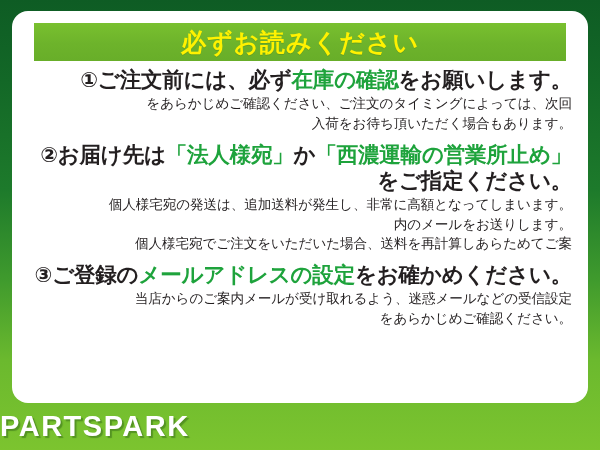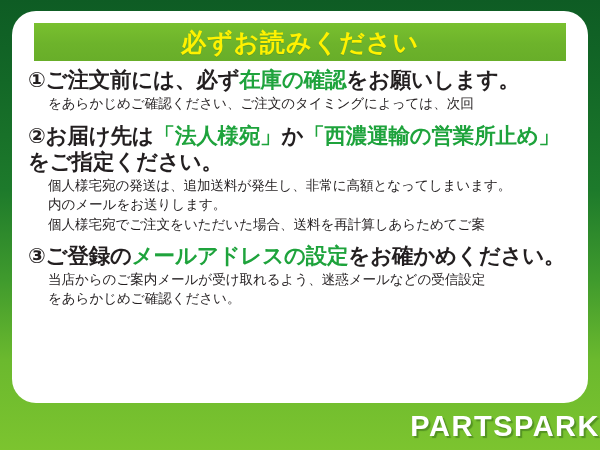--- a/index.html
+++ b/index.html
@@ -31,22 +31,23 @@
 
   
   #card {
     position: absolute;
     left: 12px;
     top: 11px;
     width: 576px;
     height: 392px;
     box-sizing: border-box;
     background: #ffffff;
-    border-radius: 24px;
+    border-radius: 16px;
     padding: 10px 14px 0 14px;
+    text-align: right;
   }
 
   
   .title-banner {
     height: 38px;
     margin: 2px 8px 6px 8px;
     background: linear-gradient(to bottom, #79c02f 0%, #6db32b 55%, #68ae29 100%);
     display: flex;
     align-items: center;
     justify-content: center;
@@ -101,21 +102,21 @@
 
   
   #footer {
     position: absolute;
     left: 0;
     bottom: 0;
     width: 600px;
     height: 47px;
     display: flex;
     align-items: center;
-    justify-content: flex-end;
+    justify-content: flex-start;
   }
   .brand {
     color: #ffffff;
     font-size: 29px;
     font-weight: bold;
     letter-spacing: 1.5px;
     text-shadow: 2px 2px 1px rgba(40,90,20,0.45);
   }
 </style>
 </head>
@@ -130,20 +131,21 @@
     </div>
 
     <div class="items">
 
       <div class="item">
         <div class="item-head">
           <span class="num">①</span><span>ご注文前には、必ず</span><span class="hl">在庫の確認</span><span>をお願いします。</span>
         </div>
         <div class="item-body">
           <div>をあらかじめご確認ください、ご注文のタイミングによっては、次回</div>
+          <div>入荷をお待ち頂いただく場合もあります。</div>
         </div>
       </div>
 
       <div class="item">
         <div class="item-head wrap">
           <span class="num">②</span><span>お届け先は</span><span class="hl">「法人様宛」</span><span>か</span><span class="hl">「西濃運輸の営業所止め」</span><span>をご指定ください。</span>
         </div>
         <div class="item-body">
           <div>個人様宅宛の発送は、追加送料が発生し、非常に高額となってしまいます。</div>
           <div>内のメールをお送りします。</div>

